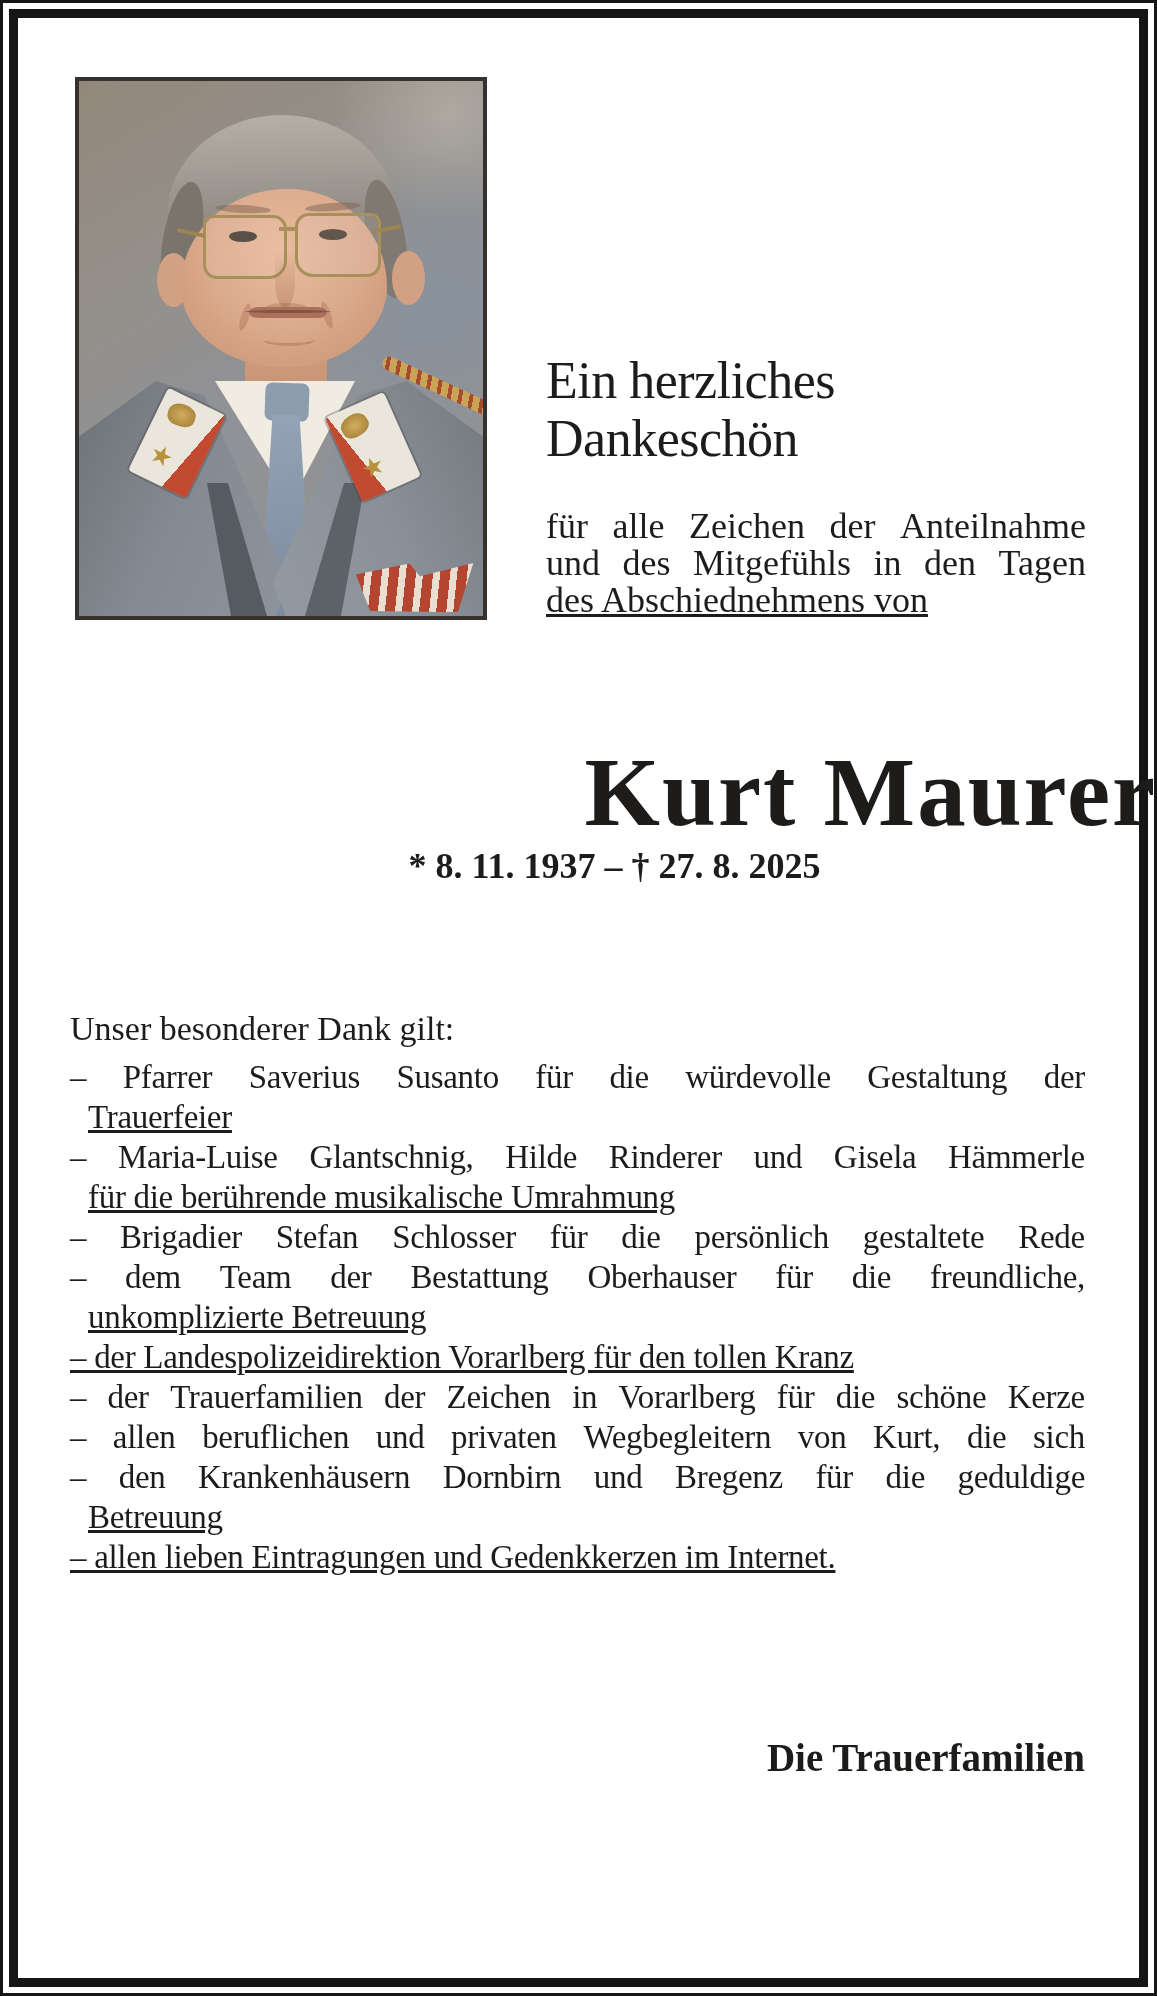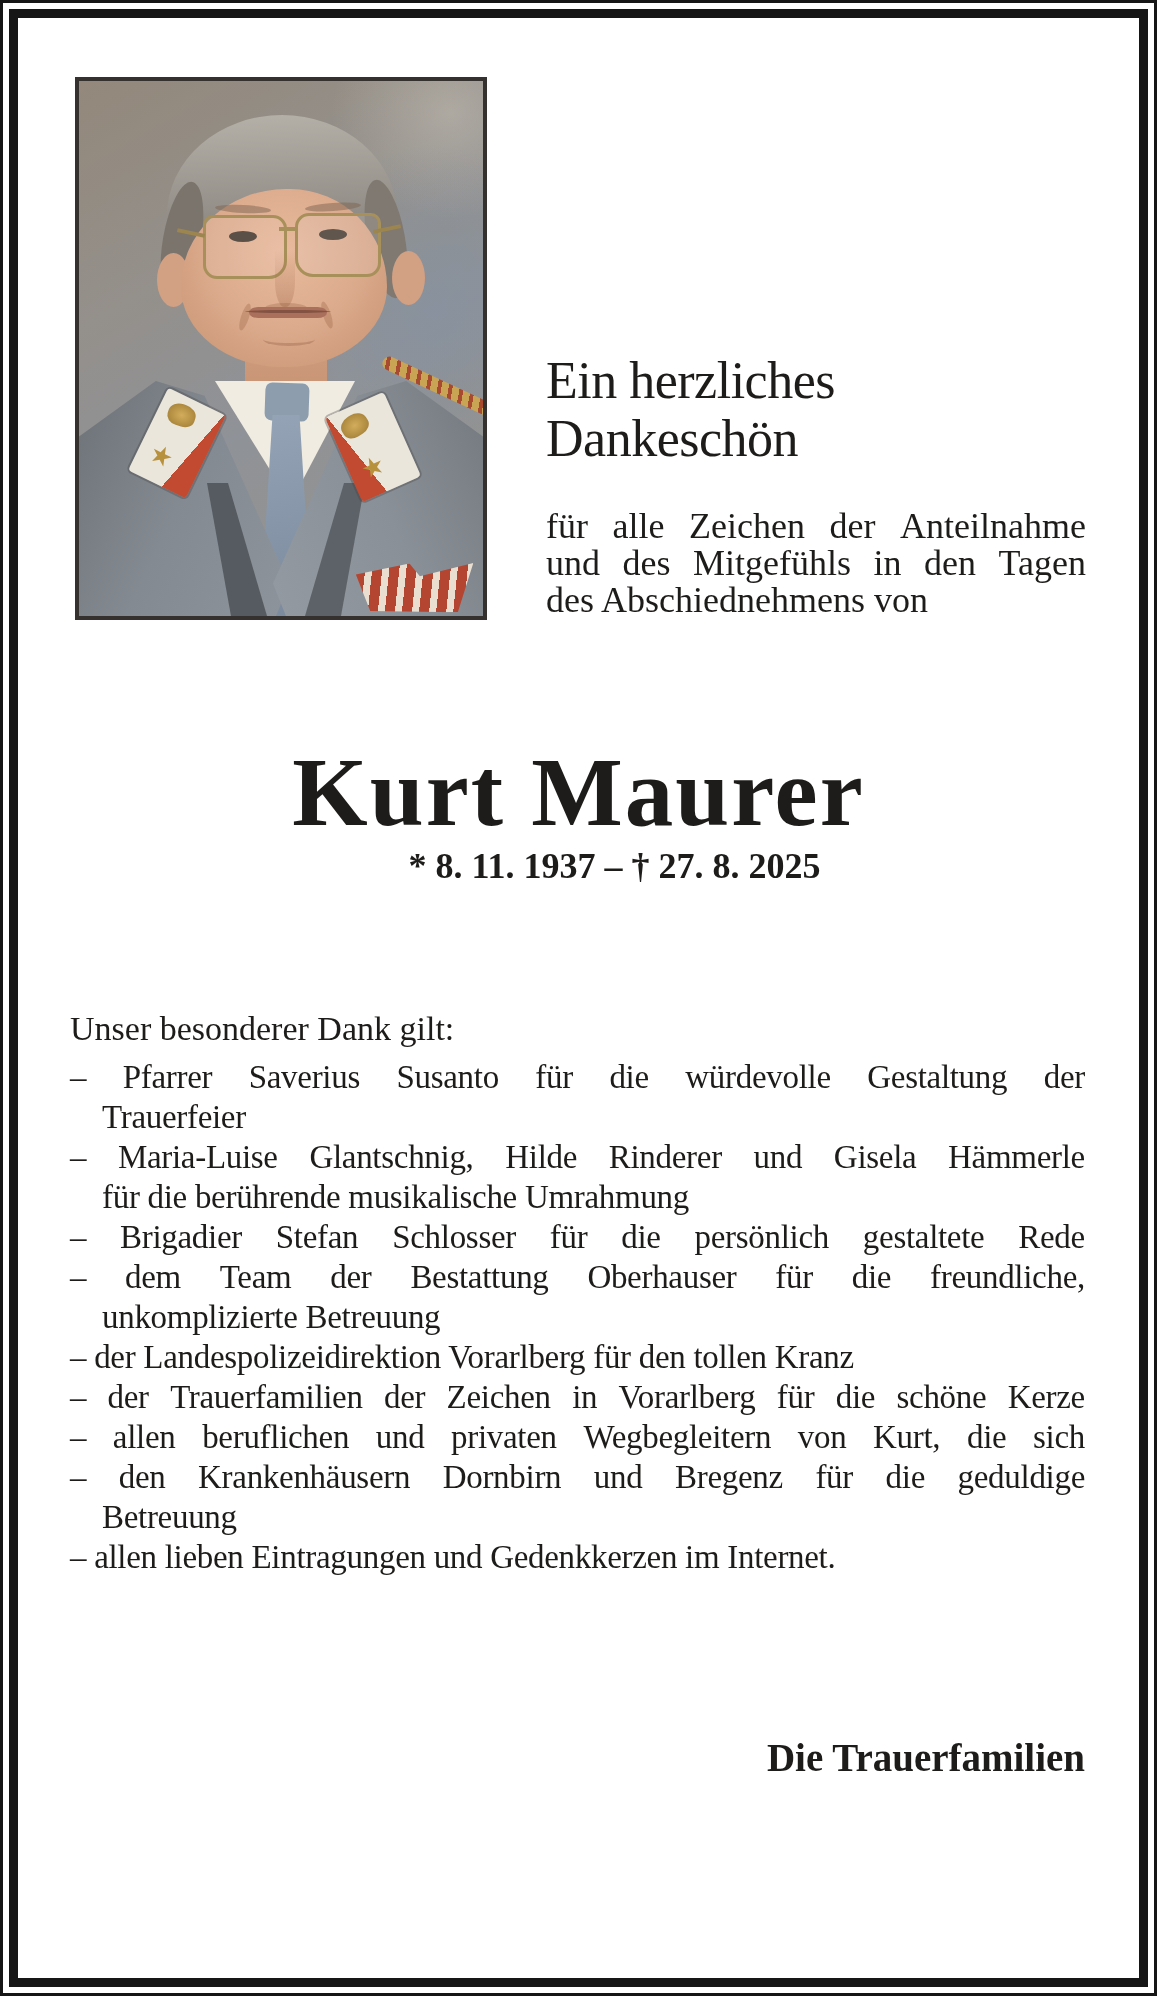--- a/index.html
+++ b/index.html
@@ -74,30 +74,30 @@
   .ph-nose-sh{left:186px;top:222px;width:42px;height:10px;border-radius:50%;background:rgba(140,85,58,.28);}
   .ph-smile-l{left:162px;top:222px;width:8px;height:28px;border-radius:50%;background:rgba(150,92,62,.3);transform:rotate(18deg);}
   .ph-smile-r{left:244px;top:220px;width:8px;height:28px;border-radius:50%;background:rgba(150,92,62,.3);transform:rotate(-18deg);}
   .ph-mouth{left:170px;top:226px;width:78px;height:11px;border-radius:12px/7px;background:#aa705c;}
   .ph-mouth-line{left:166px;top:229px;width:86px;height:3px;border-radius:50%;background:rgba(92,52,40,.5);}
   .ph-chin{left:184px;top:252px;width:52px;height:10px;border-radius:50%;border-bottom:3px solid rgba(150,95,68,.35);}
 
   
   .heading{position:absolute;left:546px;top:352px;font-size:52px;line-height:58px;letter-spacing:-0.5px;}
   .intro{position:absolute;left:546px;top:508px;width:540px;font-size:36px;line-height:37px;}
-  .name{position:absolute;left:0;top:742px;width:1157px;text-align:center;
+  .name{position:absolute;left:0;top:742px;width:1157px;text-align:right;
         font-size:97px;line-height:102px;font-weight:700;letter-spacing:2px;}
   .dates{position:absolute;left:0;top:846px;width:1157px;text-align:center;
          font-size:36px;line-height:40px;font-weight:700;padding-left:36px;}
   .thanks-header{position:absolute;left:70px;top:1009px;font-size:34px;line-height:40px;}
   .thanks-list{position:absolute;left:70px;top:1057px;width:1015px;font-size:33px;line-height:40px;letter-spacing:-0.3px;}
-  .line{white-space:nowrap;}
+  .line{white-space:nowrap;text-decoration:underline;}
   .jline{display:flex;justify-content:space-between;white-space:nowrap;}
   .jline span{flex:0 0 auto;}
-  .wrap{margin-left:32px;}
+  .wrap{margin-left:18px;}
   .signature{position:absolute;right:72px;top:1736px;font-size:39px;line-height:44px;font-weight:700;}
 </style>
 </head>
 <body>
 
 <div class="frame-outer"></div>
 <div class="frame-inner"></div>
 
 <div class="photo">
   <div class="ph-hair"></div>

